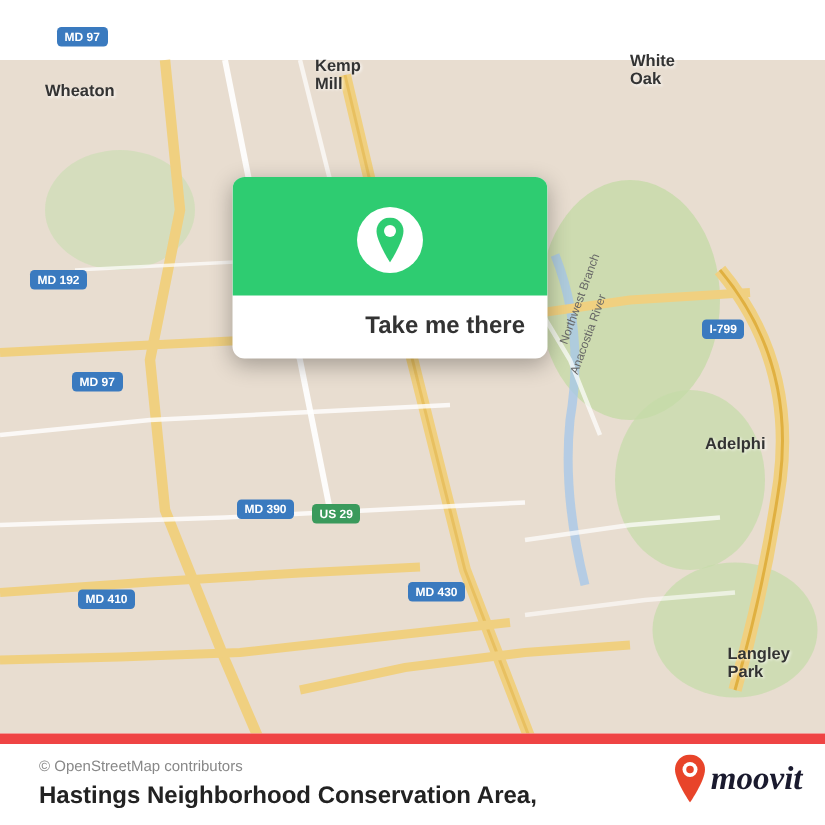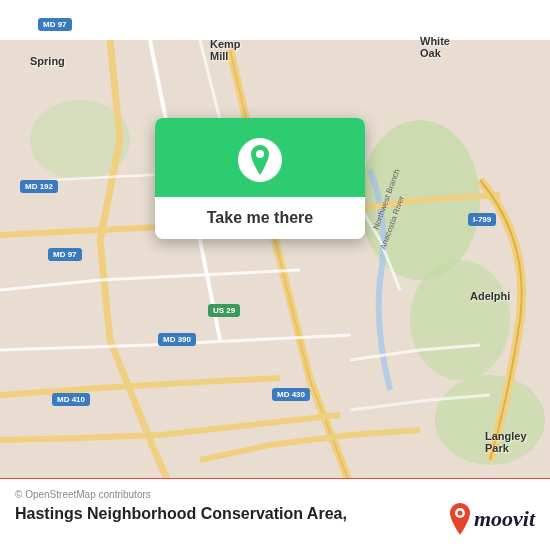--- a/index.html
+++ b/index.html
@@ -56,46 +56,46 @@
     }
 
     #take-me-there-btn {
       background: transparent;
       border: none;
       font-size: 16px;
       font-weight: 600;
       color: #333;
       cursor: pointer;
       width: 100%;
-      text-align: center;
+      text-align: right;
     }
 
     
     #bottom-bar {
       position: absolute;
       bottom: 0;
       left: 0;
       right: 0;
       background: white;
-      padding: 10px 15px;
-      border-top: 1px solid #ef4444;
+      padding: 10px 26px;
+      border-top: 7px solid #ef4444;
       z-index: 10;
     }
 
     #osm-credit {
       font-size: 10px;
       color: #888;
       margin-bottom: 5px;
     }
 
     #location-title {
       font-size: 16px;
       font-weight: bold;
       color: #222;
-      margin-bottom: 17px;
+      margin-bottom: 0;
     }
 
     #location-subtitle {
       font-size: 13px;
       color: #555;
     }
 
     
     #moovit-logo {
       position: absolute;
@@ -184,33 +184,33 @@
     <path d="M 0 310 L 150 305 L 250 300 L 350 295" stroke="#ffffff" stroke-width="3" fill="none" opacity="0.8"></path>
     <path d="M 200 0 L 220 80 L 240 160" stroke="#ffffff" stroke-width="3" fill="none" opacity="0.7"></path>
     <path d="M 50 140 L 150 135 L 250 130" stroke="#ffffff" stroke-width="2.5" fill="none" opacity="0.7"></path>
     <path d="M 350 320 L 420 310 L 480 305" stroke="#ffffff" stroke-width="3" fill="none" opacity="0.7"></path>
     <path d="M 350 370 L 430 360 L 490 355" stroke="#ffffff" stroke-width="3" fill="none" opacity="0.6"></path>
 
     <text x="378" y="190" font-size="8" fill="#666" transform="rotate(-70, 378, 190)" font-family="Arial">Northwest Branch</text>
     <text x="385" y="210" font-size="8" fill="#666" transform="rotate(-70, 385, 210)" font-family="Arial">Anacostia River</text>
   </svg>
 
-  <div class="town-label" style="top: 55px; left: 30px;">Spring</div>
+  <div class="town-label" style="top: 55px; left: 30px;">Wheaton</div>
   <div class="town-label" style="top: 38px; left: 210px;">Kemp<br>Mill</div>
   <div class="town-label" style="top: 35px; left: 420px;">White<br>Oak</div>
   <div class="town-label" style="top: 290px; left: 470px;">Adelphi</div>
   <div class="town-label" style="top: 430px; left: 455px; margin-left: 30px;">Langley<br>Park</div>
 
   <div class="highway-badge badge-blue" style="top: 18px; left: 38px;">MD 97</div>
   <div class="highway-badge badge-blue" style="top: 248px; left: 48px;">MD 97</div>
   <div class="highway-badge badge-blue" style="top: 180px; left: 20px;">MD 192</div>
   <div class="highway-badge badge-blue" style="top: 333px; left: 158px;">MD 390</div>
   <div class="highway-badge badge-blue" style="top: 393px; left: 52px;">MD 410</div>
   <div class="highway-badge badge-blue" style="top: 388px; left: 272px;">MD 430</div>
-  <div class="highway-badge badge-green" style="top: 304px; left: 208px;">US 29</div>
+  <div class="highway-badge badge-green" style="top: 336px; left: 208px;">US 29</div>
   <div class="highway-badge badge-blue" style="top: 213px; left: 468px;">I-799</div>
 
   <div id="info-card">
     <div id="card-top">
       <div class="location-pin">
         <svg width="26" height="30" viewBox="0 0 26 30" xmlns="http://www.w3.org/2000/svg">
           <path d="M13 0C8.03 0 4 4.03 4 9c0 6.75 9 21 9 21s9-14.25 9-21c0-4.97-4.03-9-9-9z" fill="#2ecc71"></path>
           <circle cx="13" cy="9" r="4" fill="white"></circle>
         </svg>
       </div>

